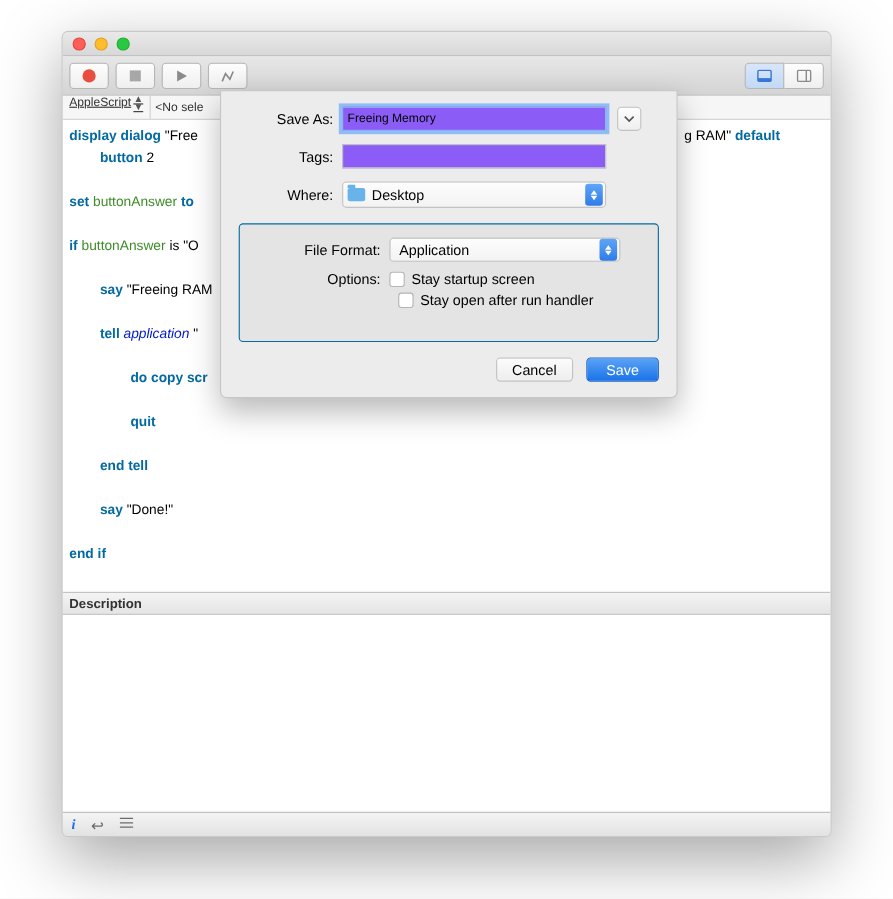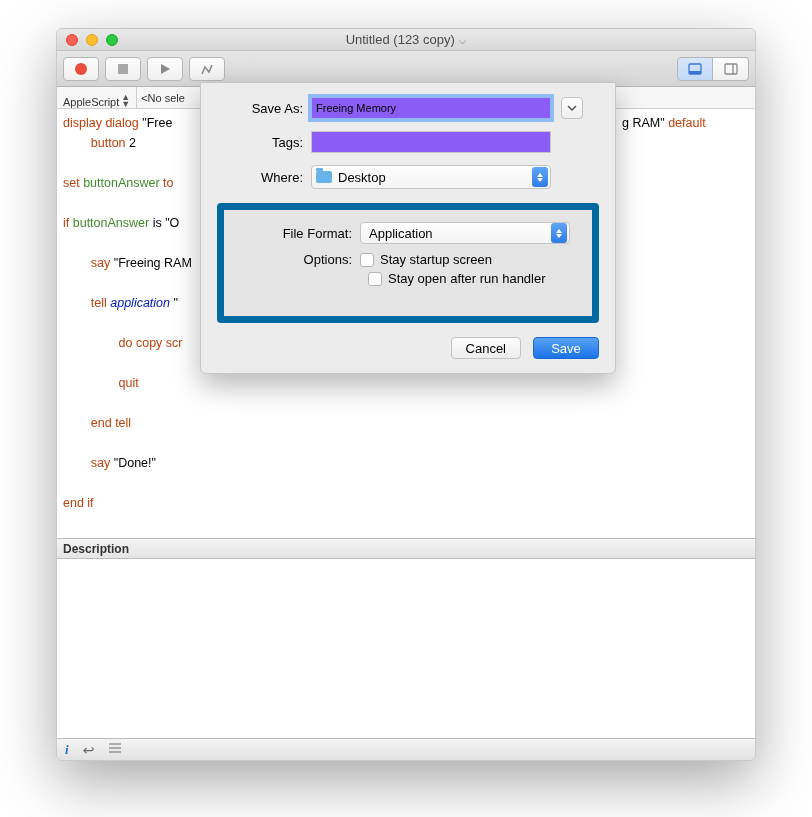--- a/index.html
+++ b/index.html
@@ -58,37 +58,37 @@
   .toolbar .spacer{flex:1;}
   .seg{display:flex;}
   .seg .tbtn{border-radius:0;}
   .seg .tbtn:first-child{border-radius:4px 0 0 4px;}
   .seg .tbtn:last-child{border-radius:0 4px 4px 0;border-left:none;}
   .navrow{
     height:22px;background:#f6f6f6;border-bottom:1px solid #cfcfcf;
     display:flex;align-items:center;font-size:11px;color:#333;
     padding-left:6px;gap:4px;
   }
-  .navrow .dd{display:flex;align-items:flex-end;gap:2px;border-right:1px solid #cfcfcf;padding-right:6px;height:100%;}
+  .navrow .dd{display:flex;align-items:flex-start;gap:2px;border-right:1px solid #cfcfcf;padding-right:6px;height:100%;text-decoration:underline;}
   .navrow .arrows{font-size:9px;color:#555;line-height:7px;}
   .code{
     flex:0 0 auto;
     height:430px;
     background:#fff;
     border-bottom:1px solid #bdbdbd;
     padding:4px 6px;
     font-family:"Helvetica Neue",Helvetica,Arial,sans-serif;
     font-size:12.5px;
     line-height:20px;
     white-space:pre;
     overflow:hidden;
     position:relative;
     color:#000;
   }
-  .kw{color:#c2410c;font-weight:normal;}
+  .kw{color:#0369a1;font-weight:bold;}
   .var{color:#3f8d2a;}
   .ital{font-style:italic;color:#0017c6;}
   .desc-hdr{
     height:20px;background:linear-gradient(#f4f4f4,#e4e4e4);
     border-bottom:1px solid #bdbdbd;padding-left:6px;
     font-size:12px;font-weight:bold;color:#333;display:flex;align-items:center;
   }
   .desc-body{flex:1;background:#fff;}
   .statusbar{
     height:22px;background:linear-gradient(#f4f4f4,#e2e2e2);
@@ -131,21 +131,21 @@
   }
   .whereselect .foldericn:before{content:"";position:absolute;top:-3px;left:0;width:7px;height:3px;background:#67b3ea;border-radius:1px 1px 0 0;}
   .cap{
     width:16px;height:20px;background:linear-gradient(#5fa5f7,#2f7ce8);border-radius:3px;
     margin-left:auto;display:flex;flex-direction:column;align-items:center;justify-content:center;gap:1px;
   }
   .cap:before,.cap:after{content:"";width:0;height:0;border-left:3.5px solid transparent;border-right:3.5px solid transparent;}
   .cap:before{border-bottom:4px solid #fff;}
   .cap:after{border-top:4px solid #fff;}
   .optbox{
-    background:#e4e4e4;border:7px solid #0369a1;border-radius:4px;
+    background:#e4e4e4;border:1px solid #0369a1;border-radius:4px;
     padding:12px 12px 12px 12px;margin-top:2px;
   }
   .optbox .row{margin-bottom:8px;}
   .optbox .lab{width:116px;}
   .ffselect{
     width:210px;height:22px;border:1px solid #c4c4c4;border-radius:4px;
     background:linear-gradient(#fdfdfd,#f3f3f3);display:flex;align-items:center;
     padding:0 2px 0 8px;position:relative;
   }
   .chk{display:flex;align-items:center;gap:6px;margin-left:124px;margin-bottom:18px;}
@@ -163,23 +163,20 @@
 </head>
 <body>
 
 <div class="window">
 
   <div class="titlebar">
     <div class="traffic">
       <div class="tl red"></div>
       <div class="tl yel"></div>
       <div class="tl grn"></div>
-    </div>
-    <div class="wintitle">
-      <span>Untitled (123 copy)</span><span class="chev">⌵</span>
     </div>
   </div>
 
   <div class="toolbar">
     <div class="tbtn rec">
         <div class="dot"></div>
       </div>
     <div class="tbtn stop">
         <div class="sq"></div>
       </div>

